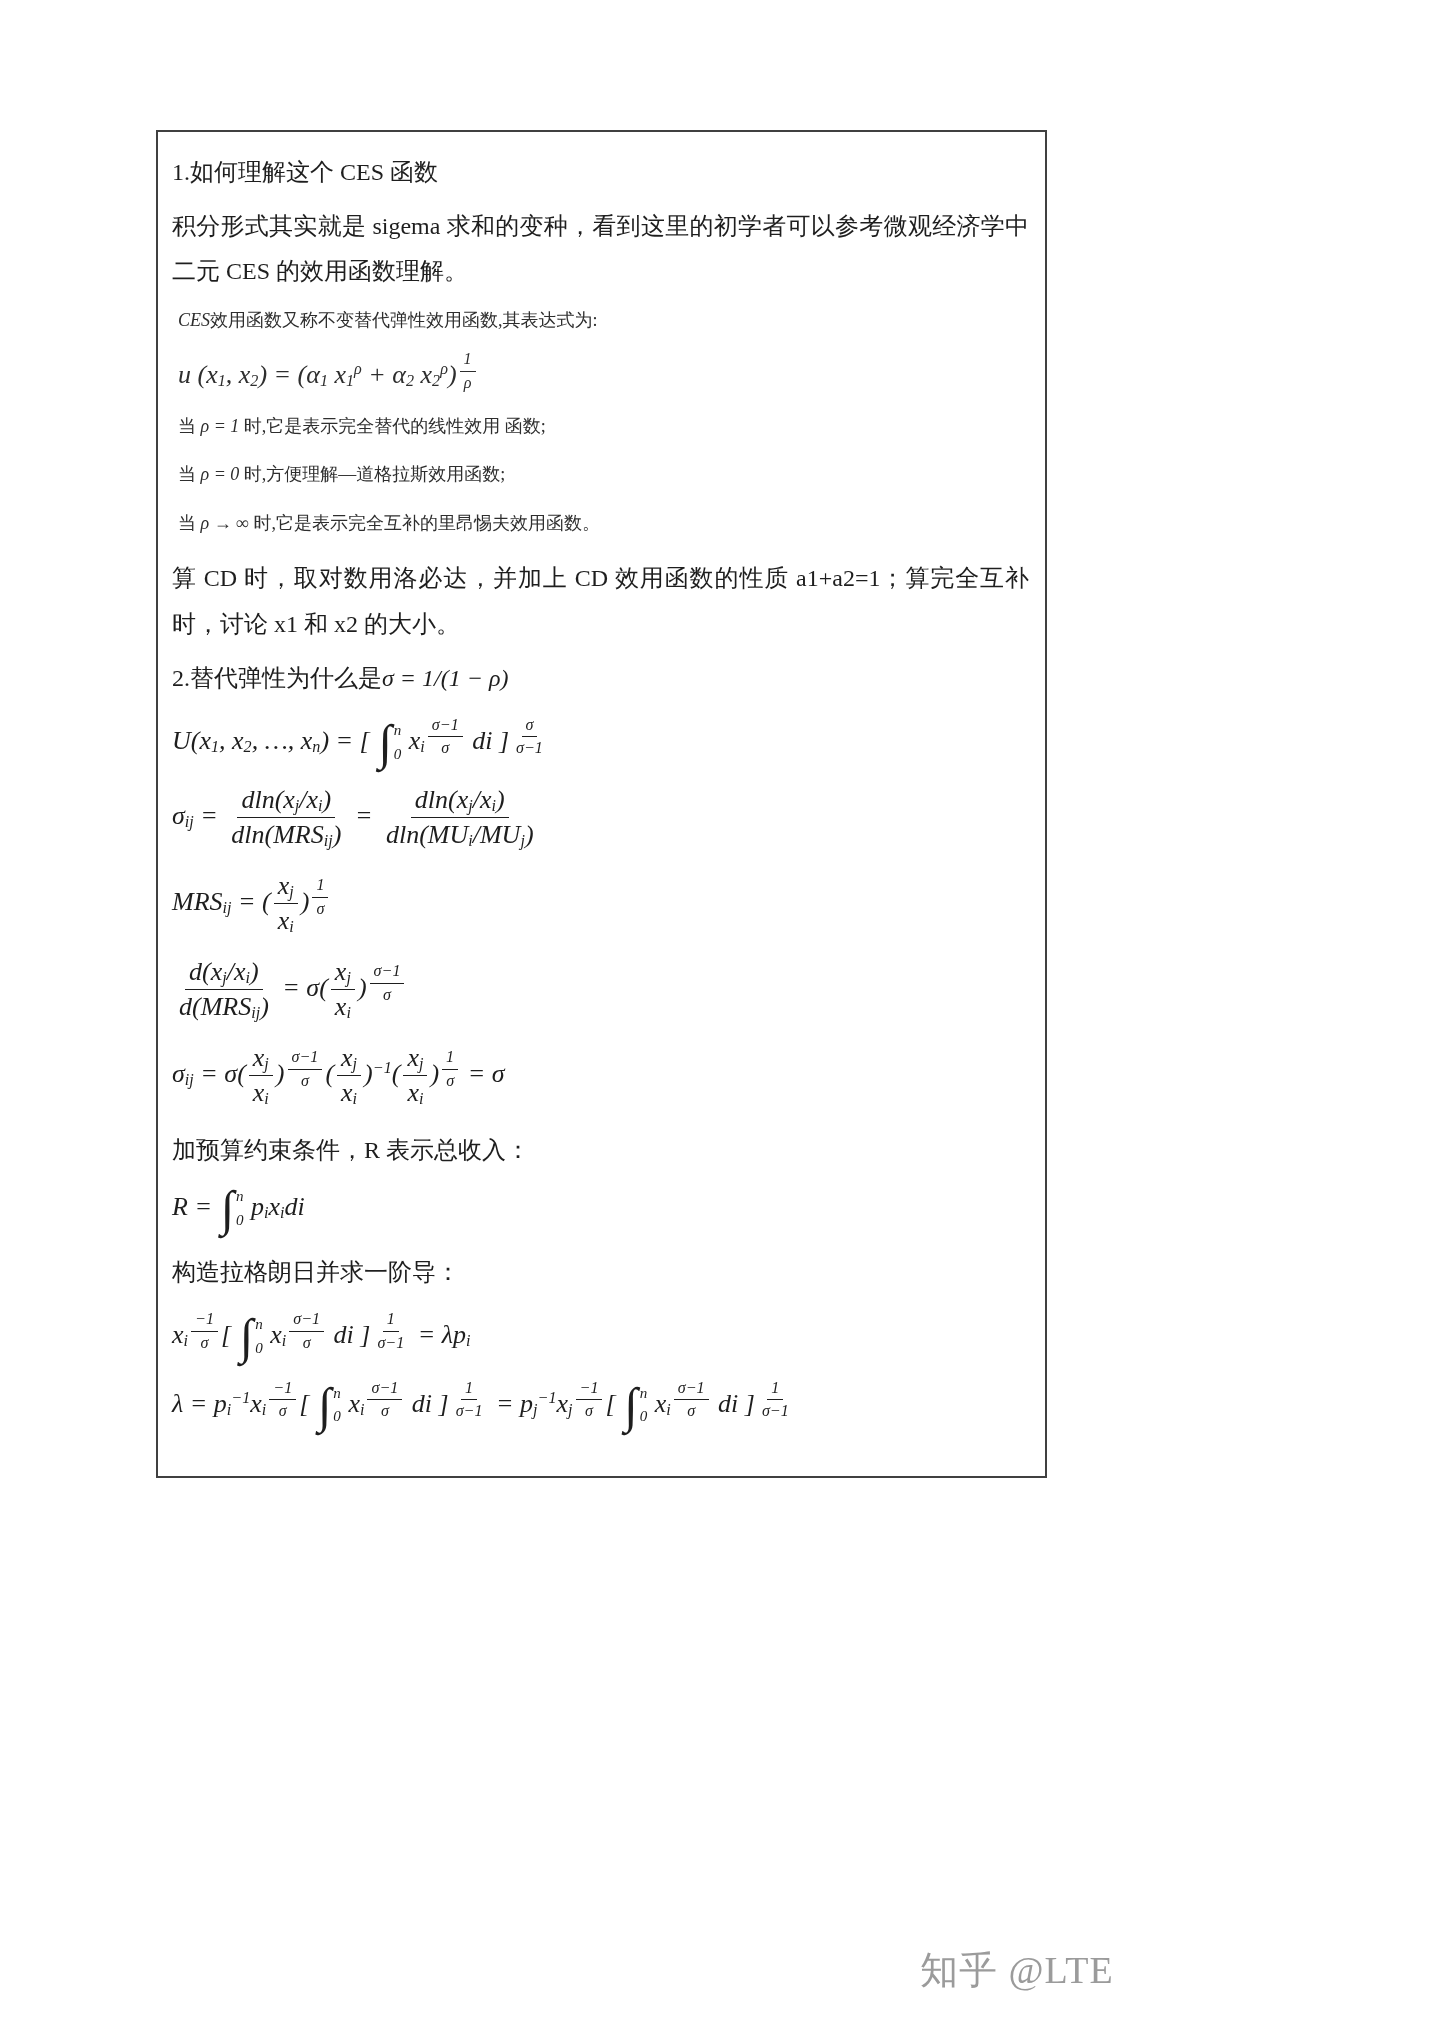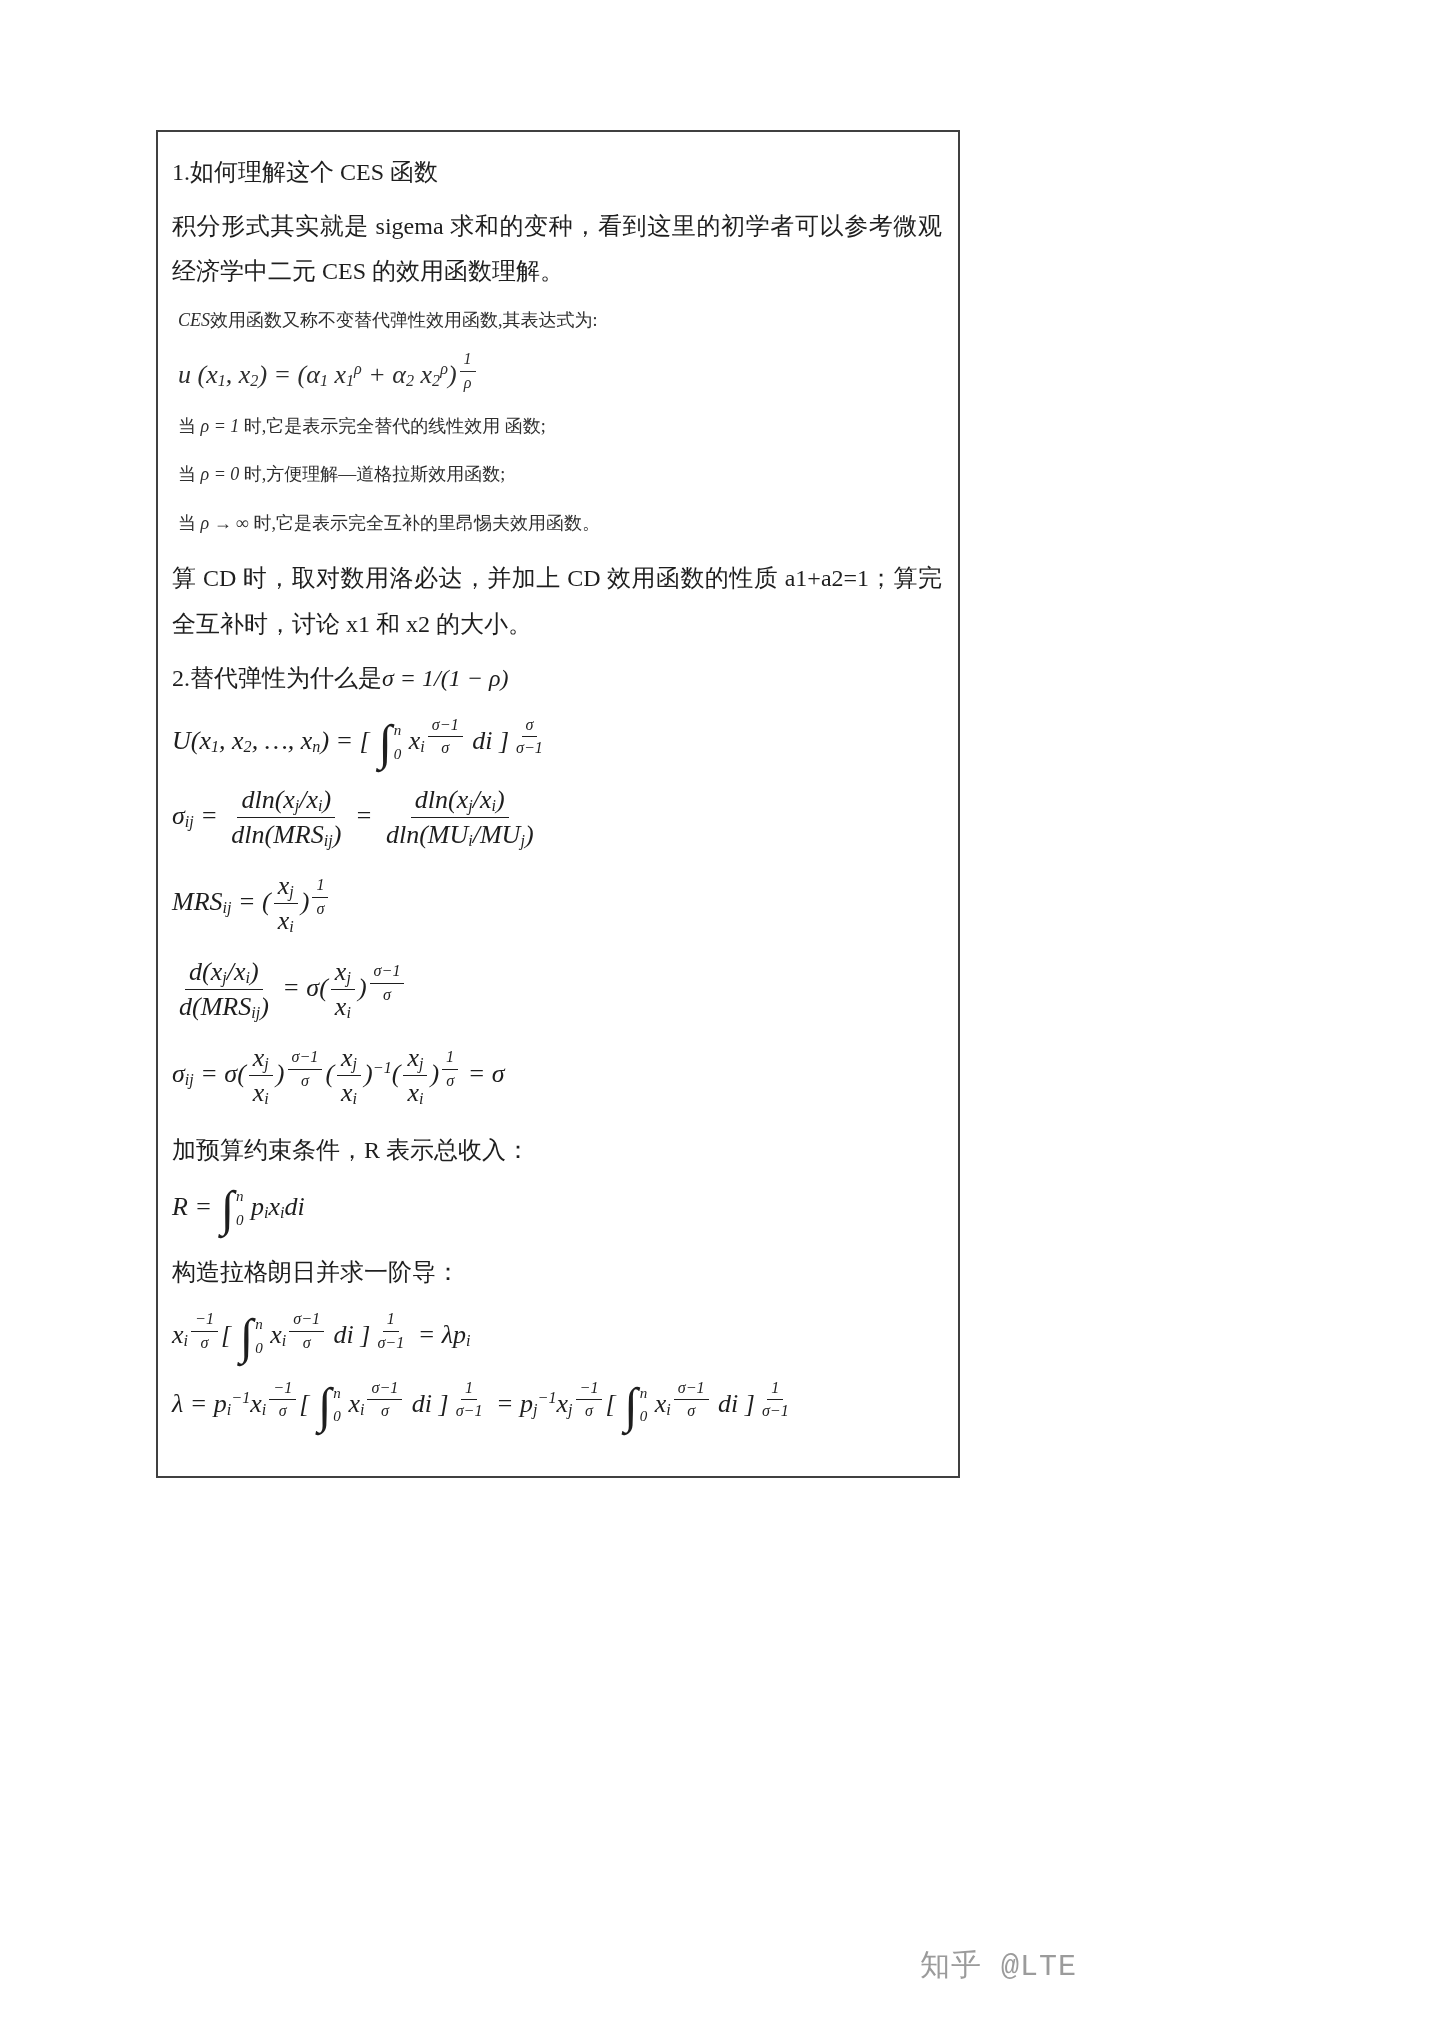--- a/index.html
+++ b/index.html
@@ -1,20 +1,20 @@
 <!DOCTYPE html>
 <html><head>
 <meta charset="utf-8">
 <style>
   * { margin:0; padding:0; box-sizing:border-box; }
   html,body { width:1440px; height:2037px; background:#ffffff; overflow:hidden; }
   body { position:relative; font-family:"Liberation Serif","DejaVu Serif",serif; color:#1e1e1e; }
 
   .doc-box {
-    position:absolute; left:156px; top:130px; width:804px;
+    position:absolute; left:156px; top:130px; width:891px;
     border:2px solid #404040;
     padding:16px 16px 30px 14px;
     background:#ffffff;
   }
 
   .h  { font-size:24px; line-height:1.9; margin:2px 0 8px; }
   .p  { font-size:24px; line-height:1.9; text-align:justify; margin-bottom:8px; }
 
   .excerpt { margin:10px 0 14px 6px; color:#2e2e2e; }
   .ex-line { font-size:18px; line-height:1.7; margin-bottom:18px; }
@@ -30,22 +30,22 @@
   .mfrac { display:inline-flex; flex-direction:column; align-items:center; vertical-align:middle; margin:0 3px; line-height:1.25; }
   .mnum  { display:block; padding:0 4px 1px; border-bottom:1.6px solid currentColor; }
   .mden  { display:block; padding:1px 4px 0; }
   .mint  { display:inline-flex; align-items:center; vertical-align:middle; margin:0 1px 0 2px; }
   .mintsym { font-style:normal; font-size:1.9em; line-height:0.9; }
   .mlims { display:inline-flex; flex-direction:column; justify-content:space-between; align-self:stretch; font-size:0.58em; line-height:1; padding:2px 0 4px 2px; }
   .mbold { font-weight:normal; }
 
   .watermark {
     position:absolute; left:920px; top:1945px;
-    font-size:30px; color:#9b9b9b; letter-spacing:1px;
-    font-family:Liberation Mono, monospace;
+    font-size:38px; color:#9b9b9b; letter-spacing:1px;
+    font-family:Liberation Serif, serif;
   }
 </style>
 </head>
 <body>
 
 <div class="doc-box">
 
   <p class="h">1.如何理解这个 CES 函数</p>
 
   <p class="p">积分形式其实就是 sigema 求和的变种，看到这里的初学者可以参考微观经济学中二元 CES 的效用函数理解。</p>

